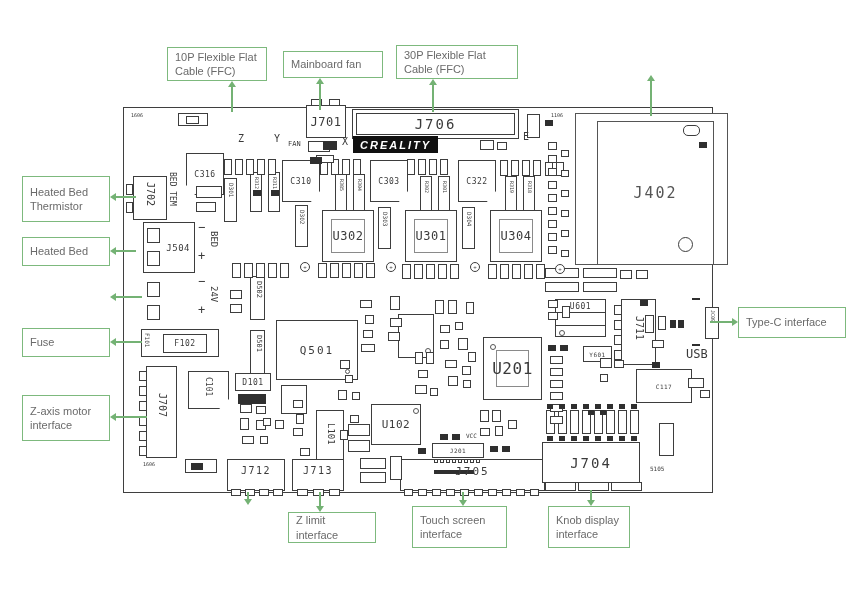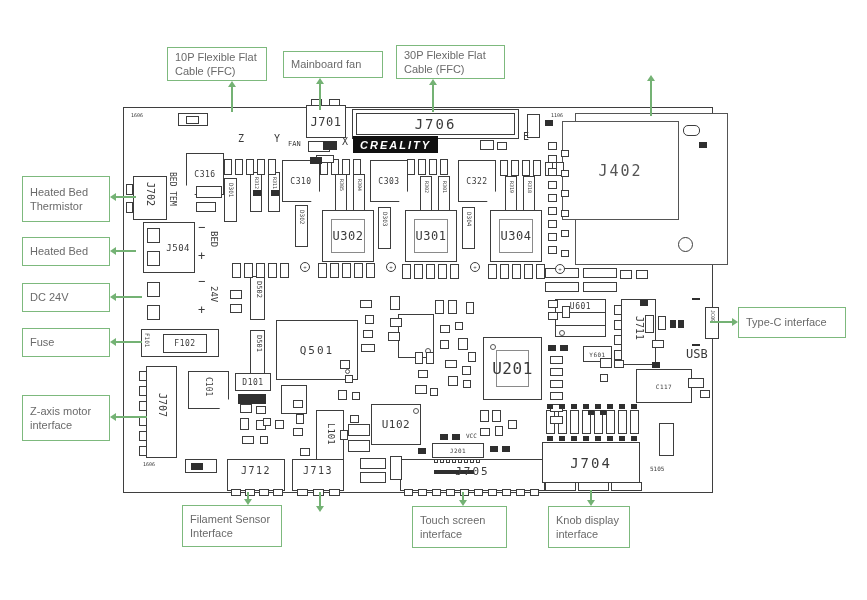--- a/index.html
+++ b/index.html
@@ -39,47 +39,43 @@
 
   <div class="pcb" style="left:123px;top:107px;width:588px;height:384px"></div>
 
   <div class="callout" style="left:167px;top:47px;width:100px;height:34px">
       <span class="callout-text">10P Flexible Flat
 Cable (FFC)</span>
     </div>
   <div class="callout" style="left:283px;top:51px;width:100px;height:27px">
       <span class="callout-text">Mainboard fan</span>
     </div>
-  <div class="callout" style="left:396px;top:45px;width:109px;height:34px">
+  <div class="callout" style="left:396px;top:45px;width:122px;height:34px">
       <span class="callout-text">30P Flexible Flat
 Cable (FFC)</span>
     </div>
   <div class="callout" style="left:22px;top:176px;width:88px;height:46px">
       <span class="callout-text">Heated Bed
 Thermistor</span>
     </div>
   <div class="callout" style="left:22px;top:237px;width:88px;height:29px">
       <span class="callout-text">Heated Bed</span>
     </div>
-  <div class="callout" style="left:22px;top:283px;width:88px;height:29px">
-      <span class="callout-text">DC 24V</span>
-    </div>
   <div class="callout" style="left:22px;top:328px;width:88px;height:29px">
       <span class="callout-text">Fuse</span>
     </div>
   <div class="callout" style="left:22px;top:395px;width:88px;height:46px">
       <span class="callout-text">Z-axis motor
 interface</span>
     </div>
   <div class="callout" style="left:738px;top:307px;width:108px;height:31px">
       <span class="callout-text">Type-C interface</span>
     </div>
-  <div class="callout" style="left:182px;top:505px;width:100px;height:42px">
-      <span class="callout-text">Filament Sensor
-Interface</span>
+  <div class="callout" style="left:288px;top:512px;width:88px;height:31px">
+      <span class="callout-text">Z limit interface</span>
     </div>
   <div class="callout" style="left:412px;top:506px;width:95px;height:42px">
       <span class="callout-text">Touch screen
 interface</span>
     </div>
   <div class="callout" style="left:548px;top:506px;width:82px;height:42px">
       <span class="callout-text">Knob display
 interface</span>
     </div>
 
@@ -96,21 +92,21 @@
 
   <span class="btext" style="left:238px;top:133px;font-size:10px">Z</span>
   <span class="btext" style="left:274px;top:133px;font-size:10px">Y</span>
   <span class="btext" style="left:288px;top:140px;font-size:7px">FAN</span>
   <span class="btext" style="left:342px;top:136px;font-size:10px">X</span>
   <span class="btext" style="left:523px;top:131px;font-size:10px">E</span>
   <span class="btext" style="left:131px;top:112px;font-size:5px">1606</span>
   <span class="btext" style="left:551px;top:112px;font-size:5px">1106</span>
 
   <div class="conn" style="left:575px;top:113px;width:153px;height:152px;border-color:#555"></div>
-  <div class="conn" style="left:562px;top:121px;width:117px;height:99px;border-color:#555">
+  <div class="conn" style="left:597px;top:121px;width:117px;height:144px;border-color:#555">
     <span class="lbl ls2" style="font-size:15px;color:#555">J402</span>
   </div>
   <div class="hole" style="left:683px;top:125px;width:15px;height:9px;border-radius:5px"></div>
   <div class="hole" style="left:678px;top:237px;width:13px;height:13px;border-radius:50%"></div>
 
   <div class="conn" style="left:133px;top:176px;width:34px;height:44px">
     <span class="vlbl" style="left:11px;top:5px;font-size:10px">J702</span>
   </div>
   <span class="vlbl" style="left:168px;top:172px;font-size:8px">BED TEM</span>
 

